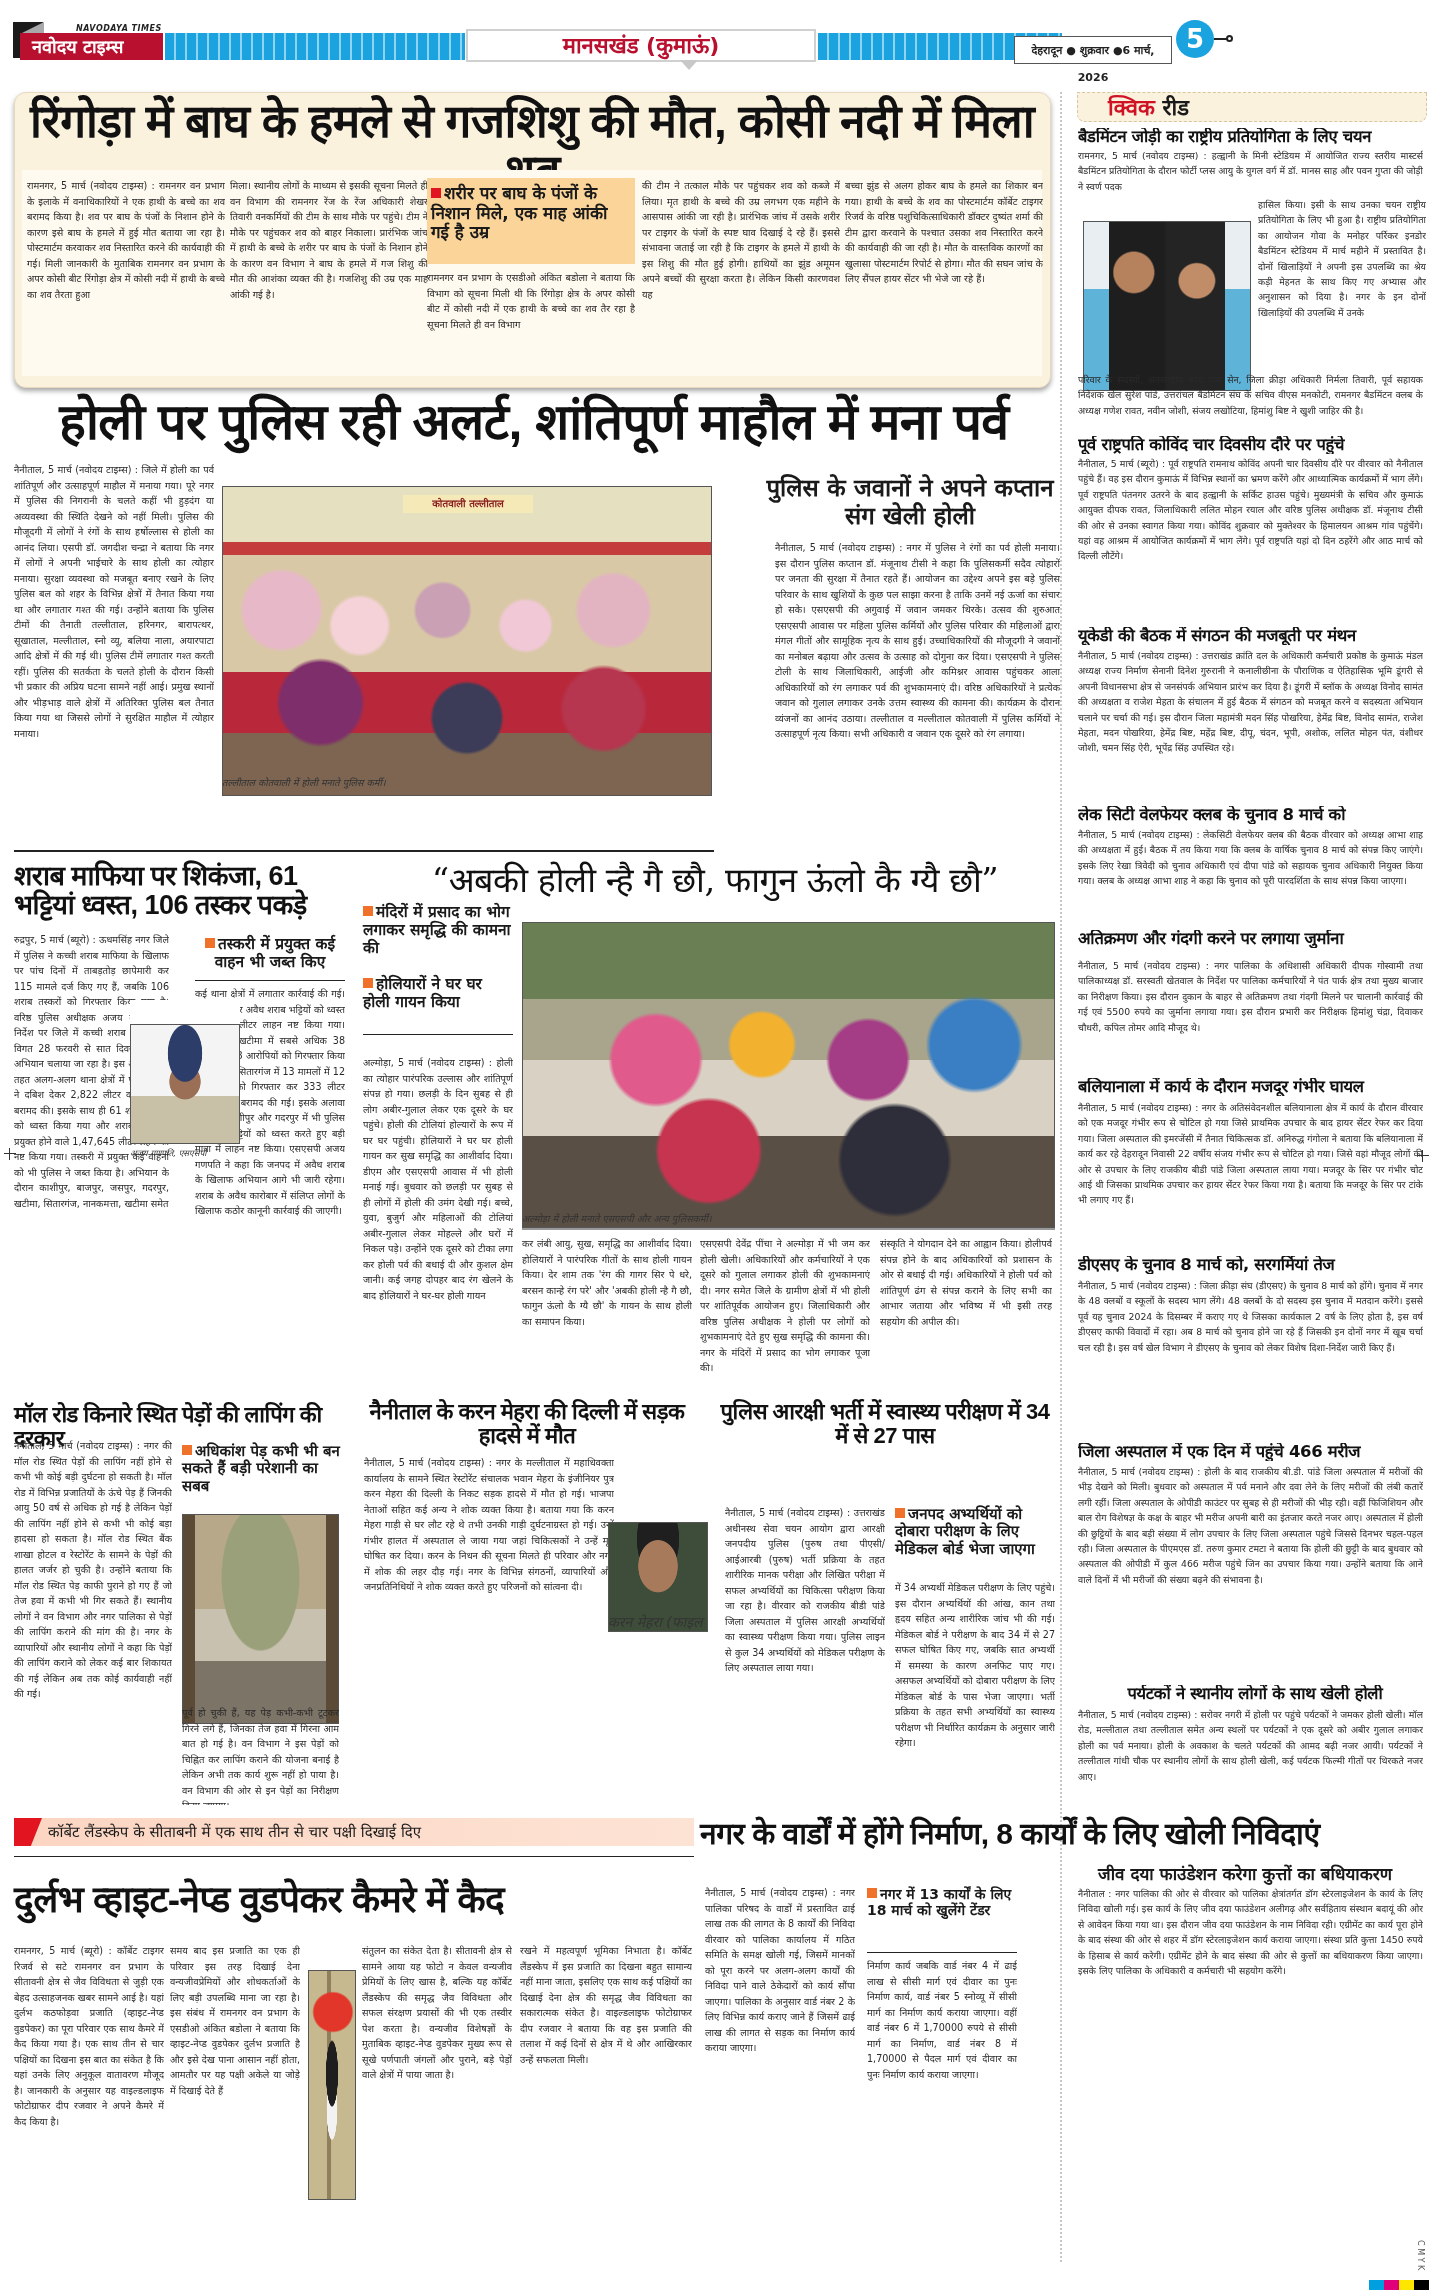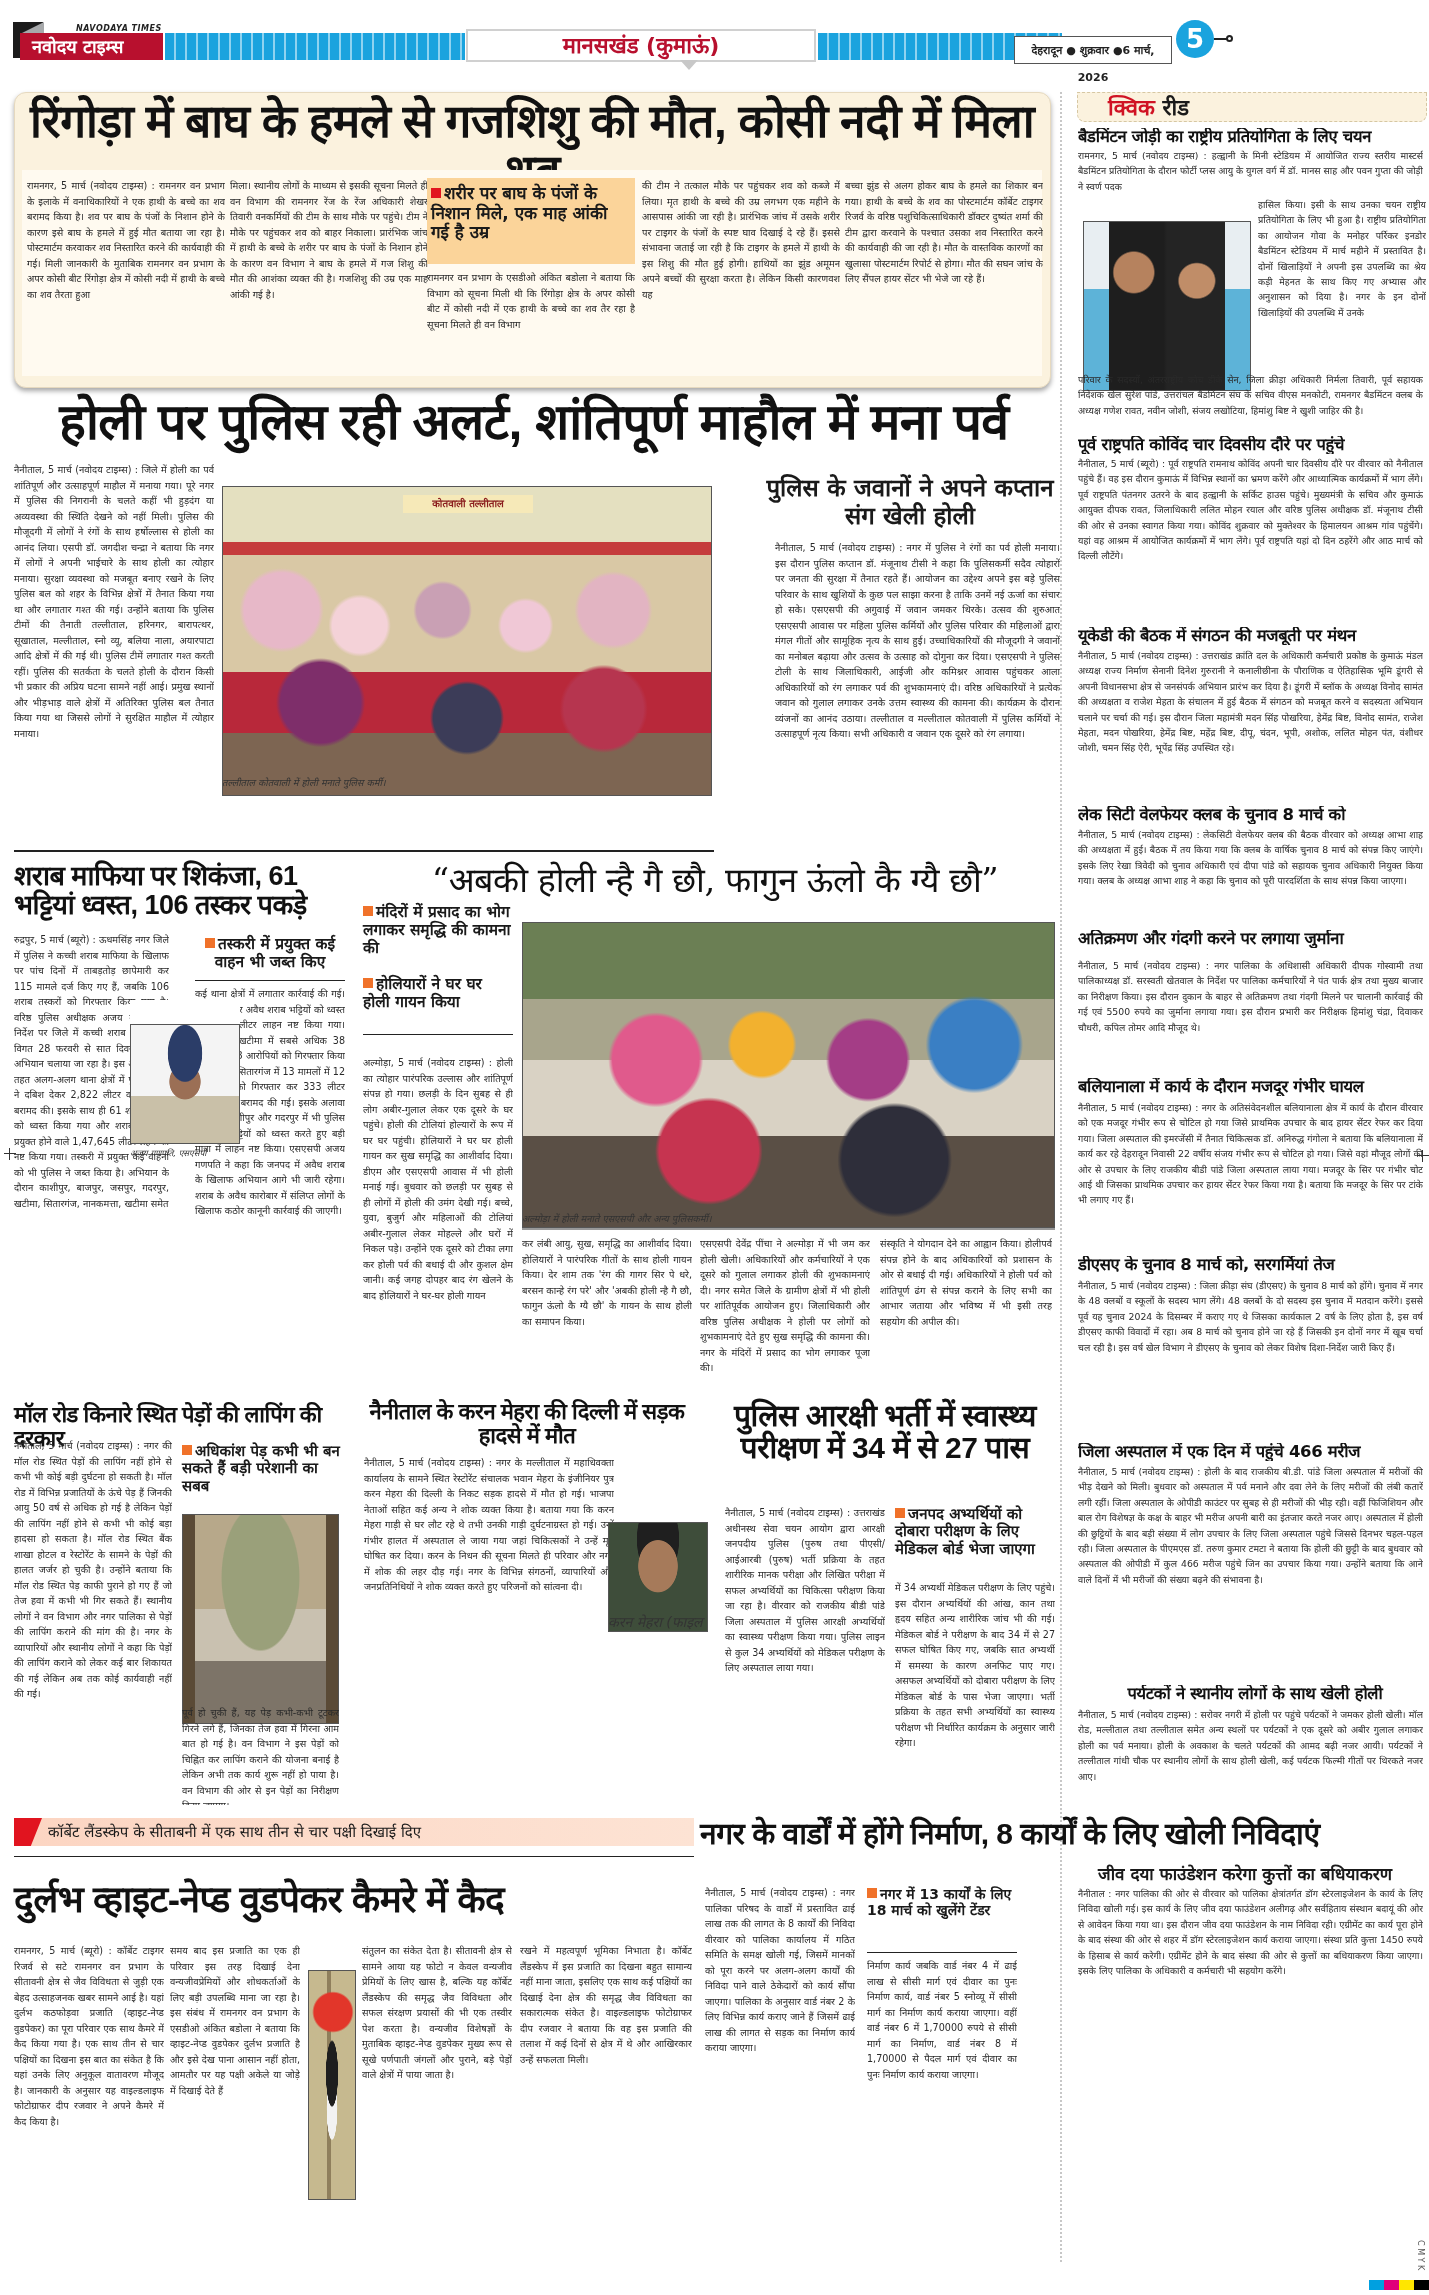--- a/index.html
+++ b/index.html
@@ -116,21 +116,21 @@
   .mr-kicker { left: 182px; top: 1443px; width: 160px; font-size: 15px; }
   .mr-photo { left: 182px; top: 1490px; width: 157px; height: 210px; }
   .mr-col2 { left: 182px; top: 1705px; width: 157px; height: 100px; }
 
   
   .km-head { left: 347px; top: 1400px; width: 360px; font-size: 22px; text-align: center; }
   .km-body { left: 350px; top: 1455px; width: 357px; height: 350px; margin-left: 14px; }
   .km-photo { left: 608px; top: 1498px; width: 100px; height: 110px; }
 
   
-  .pr-head { left: 720px; top: 1400px; width: 330px; font-size: 30px; text-align: center; }
+  .pr-head { left: 720px; top: 1400px; width: 330px; font-size: 22px; text-align: center; }
   .pr-col1 { left: 725px; top: 1505px; width: 160px; height: 310px; }
   .pr-kicker { left: 895px; top: 1506px; width: 160px; font-size: 15px; }
   .pr-col2 { left: 895px; top: 1565px; width: 160px; height: 250px; }
 
   
   .cb-banner { left: 14px; top: 1818px; width: 680px; height: 28px; background: linear-gradient(90deg,#fcd5c2 0,#fde3d4 100%); }
   .cb-red { left: 14px; top: 1818px; width: 28px; height: 28px; background: #e1141f; clip-path: polygon(0 0,100% 0,60% 100%,0 100%); }
   .cb-text { left: 48px; top: 1821px; width: 650px; font-size: 15px; color: #1a1a1a; white-space: nowrap; }
   .cb-rule { left: 14px; top: 1856px; width: 680px; height: 1px; background: #222; }
   .wp-head { left: 14px; top: 1880px; width: 680px; font-size: 37px; }

